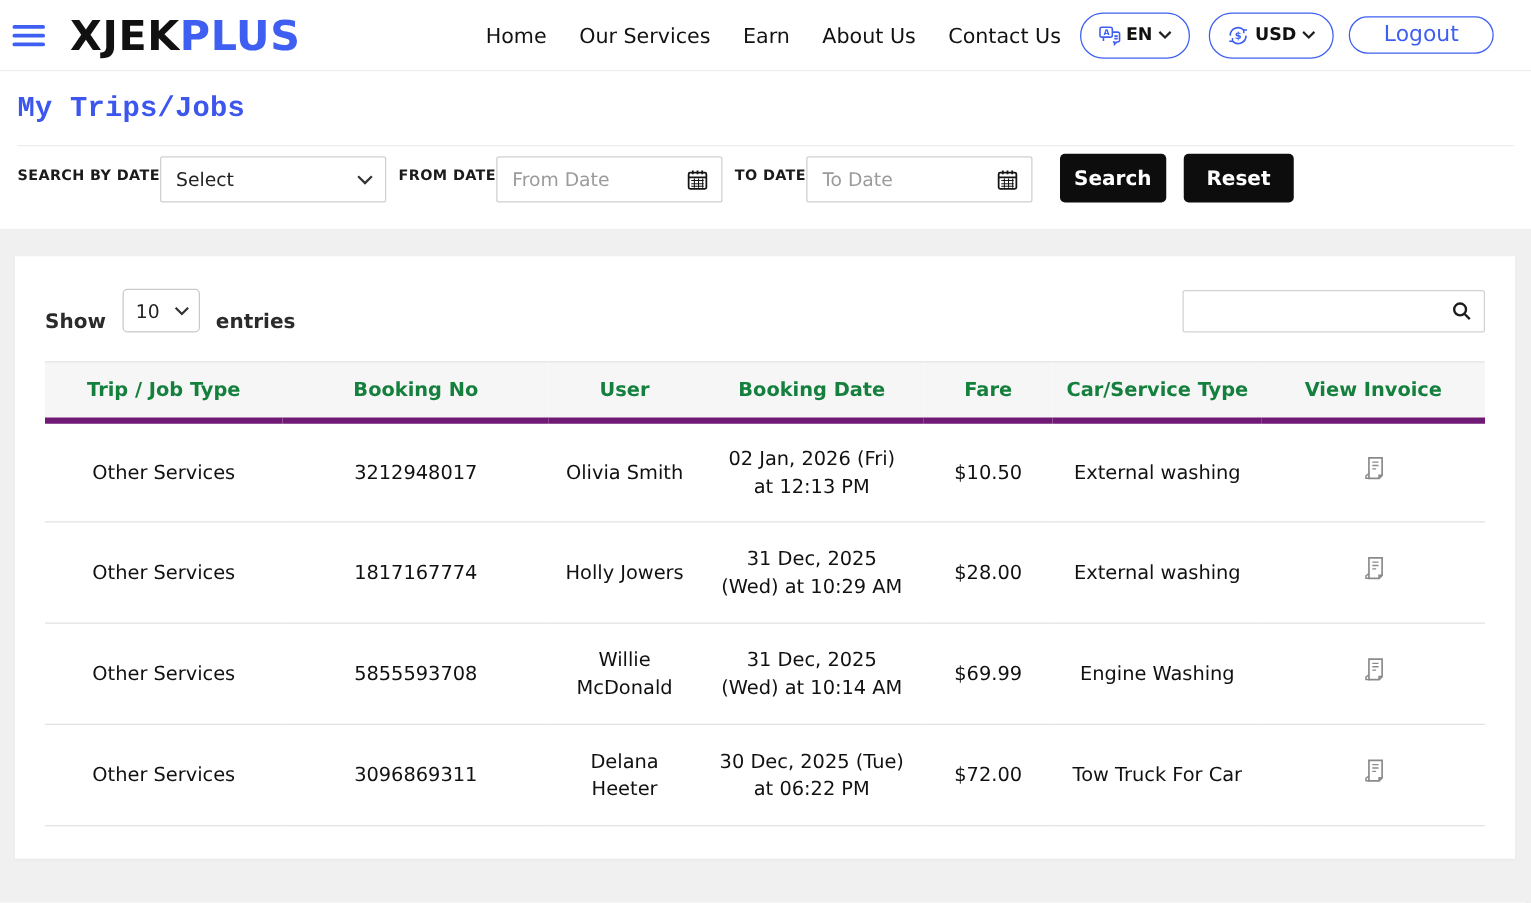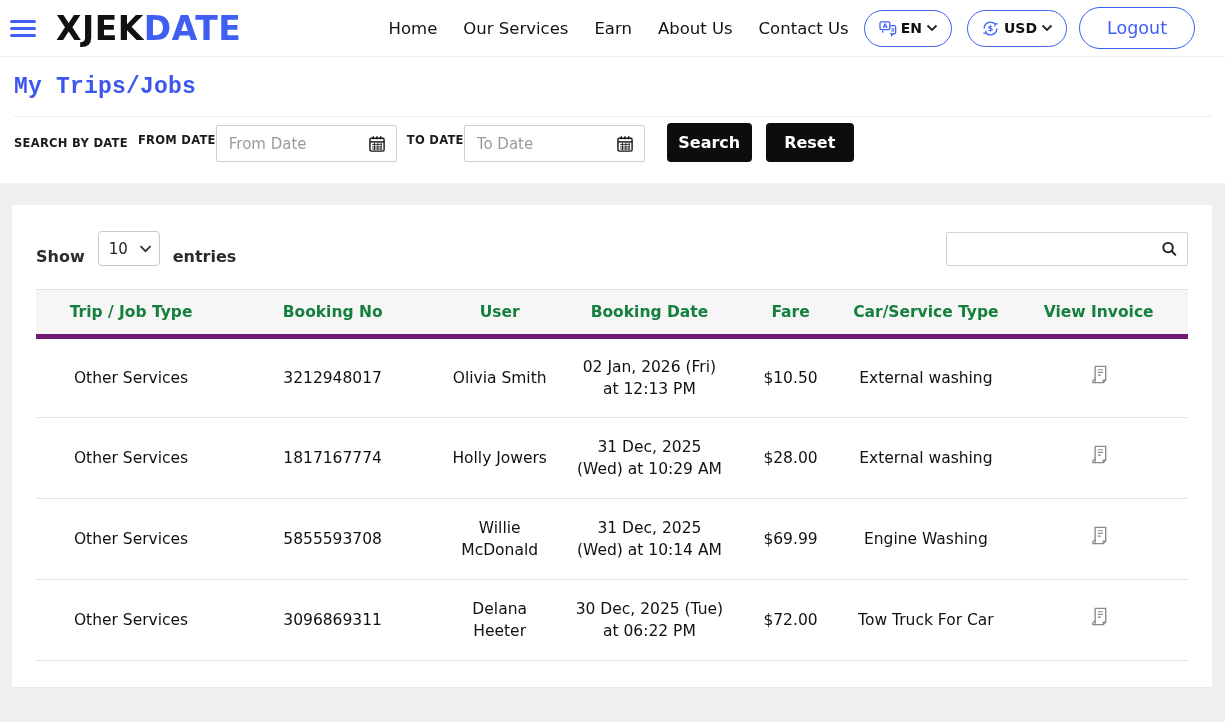--- a/index.html
+++ b/index.html
@@ -20,21 +20,21 @@
   .logo .dark { color: #111111; }
   .logo .accent { color: #3e5ff2; }
   nav.mainnav { margin-left: auto; display: flex; gap: 26px; align-items: center; }
   nav.mainnav a { color: #121212; font-size: 16.5px; text-decoration: none; cursor: pointer; white-space: nowrap; }
   .pill {
     margin-left: 15px; height: 37px; border: 1.6px solid #3e5ff2; border-radius: 19px;
     display: flex; align-items: center; gap: 4px; padding: 0 13px; background: #fff; cursor: pointer;
   }
   .pill .pill-label { font-size: 14px; font-weight: bold; color: #111; }
   .logout-btn {
-    margin-left: 12px; height: 42px; padding: 0 27px; border: 1.6px solid #3e5ff2; border-radius: 22px;
+    margin-left: 12px; height: 30px; padding: 0 27px; border: 1.6px solid #3e5ff2; border-radius: 22px;
     background: #fff; color: #3e5ff2; font-size: 17.5px; font-family: inherit; cursor: pointer;
   }
   
   .subheader { background: #ffffff; padding: 17px 14px 21px; }
   .page-title { color: #3d56ee; font-size: 23px; font-weight: bold; letter-spacing: 0.2px; font-family: Liberation Mono, monospace; }
   .title-divider { border: none; border-top: 1px solid #ececec; margin: 16px 0 0; }
   .filters { display: flex; align-items: flex-end; margin-top: 6px; }
   .fgroup { display: flex; flex-direction: row; margin-right: 10px; }
   .fgroup label { font-size: 11.5px; font-weight: bold; color: #1b1b1b; letter-spacing: 0.3px; margin: 8px 0 12px; }
   .control { position: relative; width: 181px; }
@@ -88,21 +88,21 @@
 </head>
 <body>
 
 <header class="topbar">
   <div class="hamburger">
     <span></span>
       <span></span>
       <span></span>
   </div>
   <div class="logo">
-    <span class="dark">XJEK</span><span class="accent">DATE</span>
+    <span class="dark">XJEK</span><span class="accent">PLUS</span>
   </div>
   <nav class="mainnav">
     <a>Home</a>
     <a>Our Services</a>
     <a>Earn</a>
     <a>About Us</a>
     <a>Contact Us</a>
   </nav>
   <div class="pill">
     <span style="display:flex">
@@ -139,20 +139,30 @@
   </div>
   <button class="logout-btn">Logout</button>
 </header>
 
 <section class="subheader">
   <h1 class="page-title">My Trips/Jobs</h1>
   <hr class="title-divider">
   <div class="filters">
     <div class="fgroup">
       <label>SEARCH BY DATE</label>
+      <div class="control">
+        <select>
+          <option>Select</option>
+        </select>
+        <span class="right-ico">
+          <svg width="14" height="9" viewBox="0 0 14 9" fill="none" stroke="#333" stroke-width="1.8">
+              <path d="M1.5 1.5 7 7l5.5-5.5"></path>
+            </svg>
+        </span>
+      </div>
     </div>
     <div class="fgroup">
       <label>FROM DATE</label>
       <div class="control">
         <input type="text" placeholder="From Date" style="">
         <span class="right-ico">
           <svg width="20" height="20" viewBox="0 0 24 24" fill="none" stroke="#141414" stroke-width="1.7">
             <rect x="3.5" y="5" width="17" height="15.5" rx="1.5"></rect>
             <path d="M3.5 9.5h17"></path>
             <path d="M7.5 2.8v3.6M12 2.8v3.6M16.5 2.8v3.6"></path>

